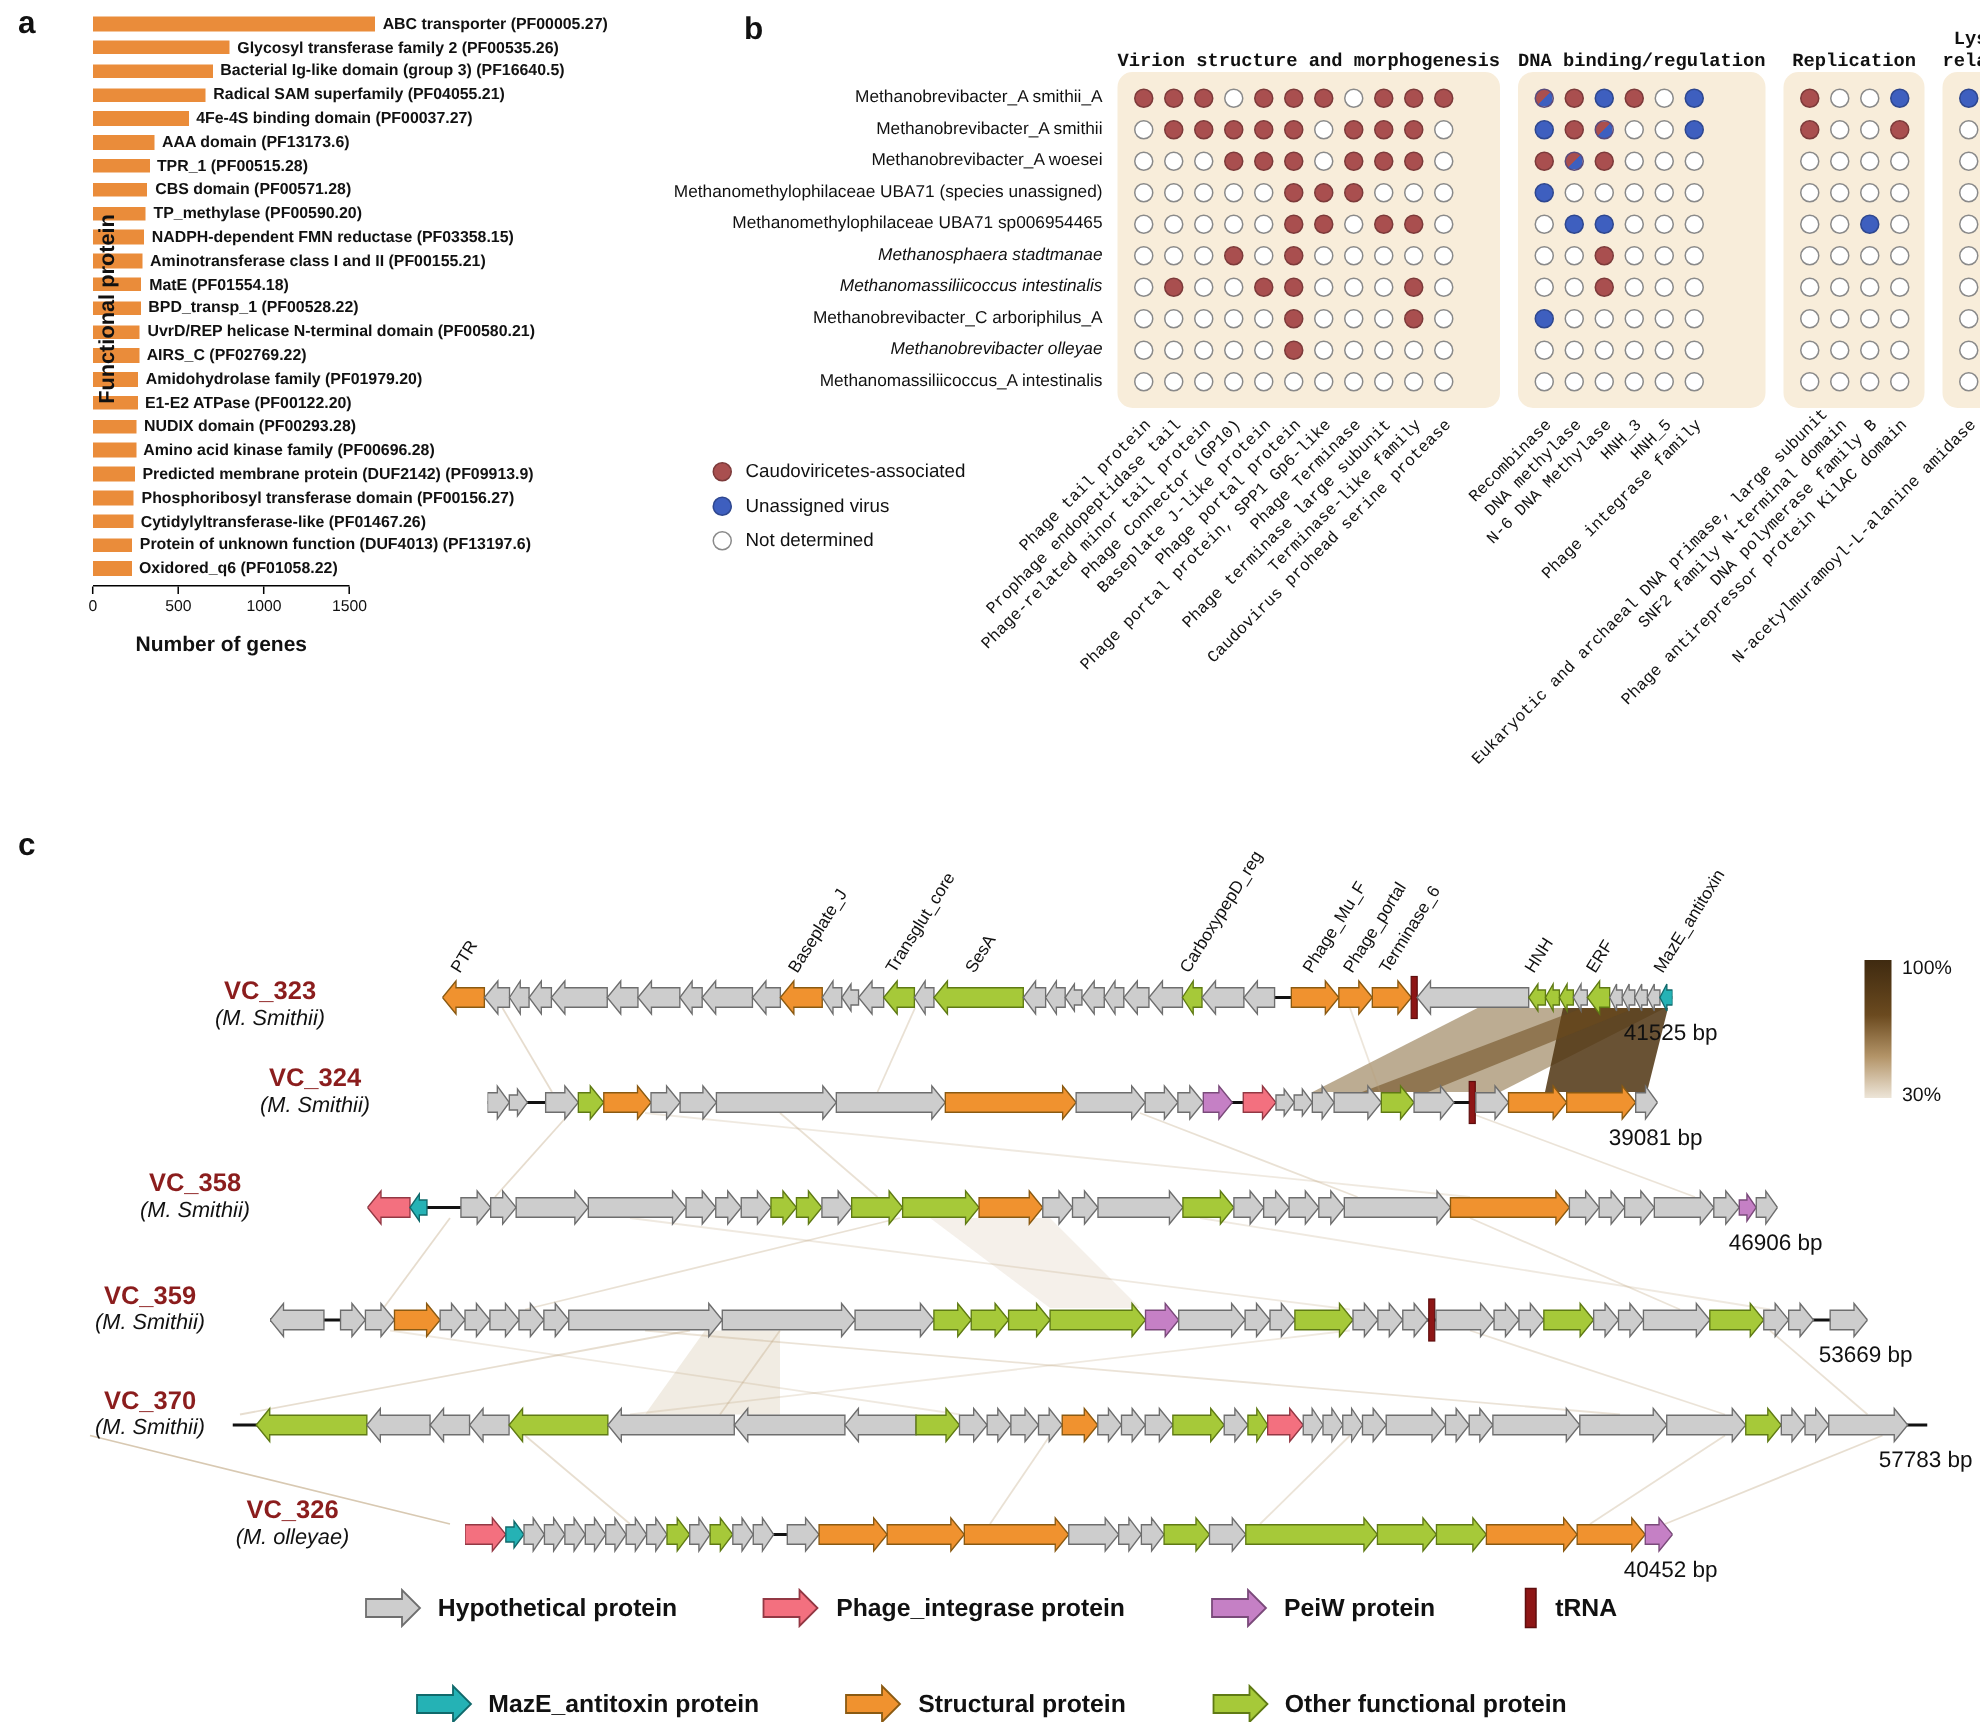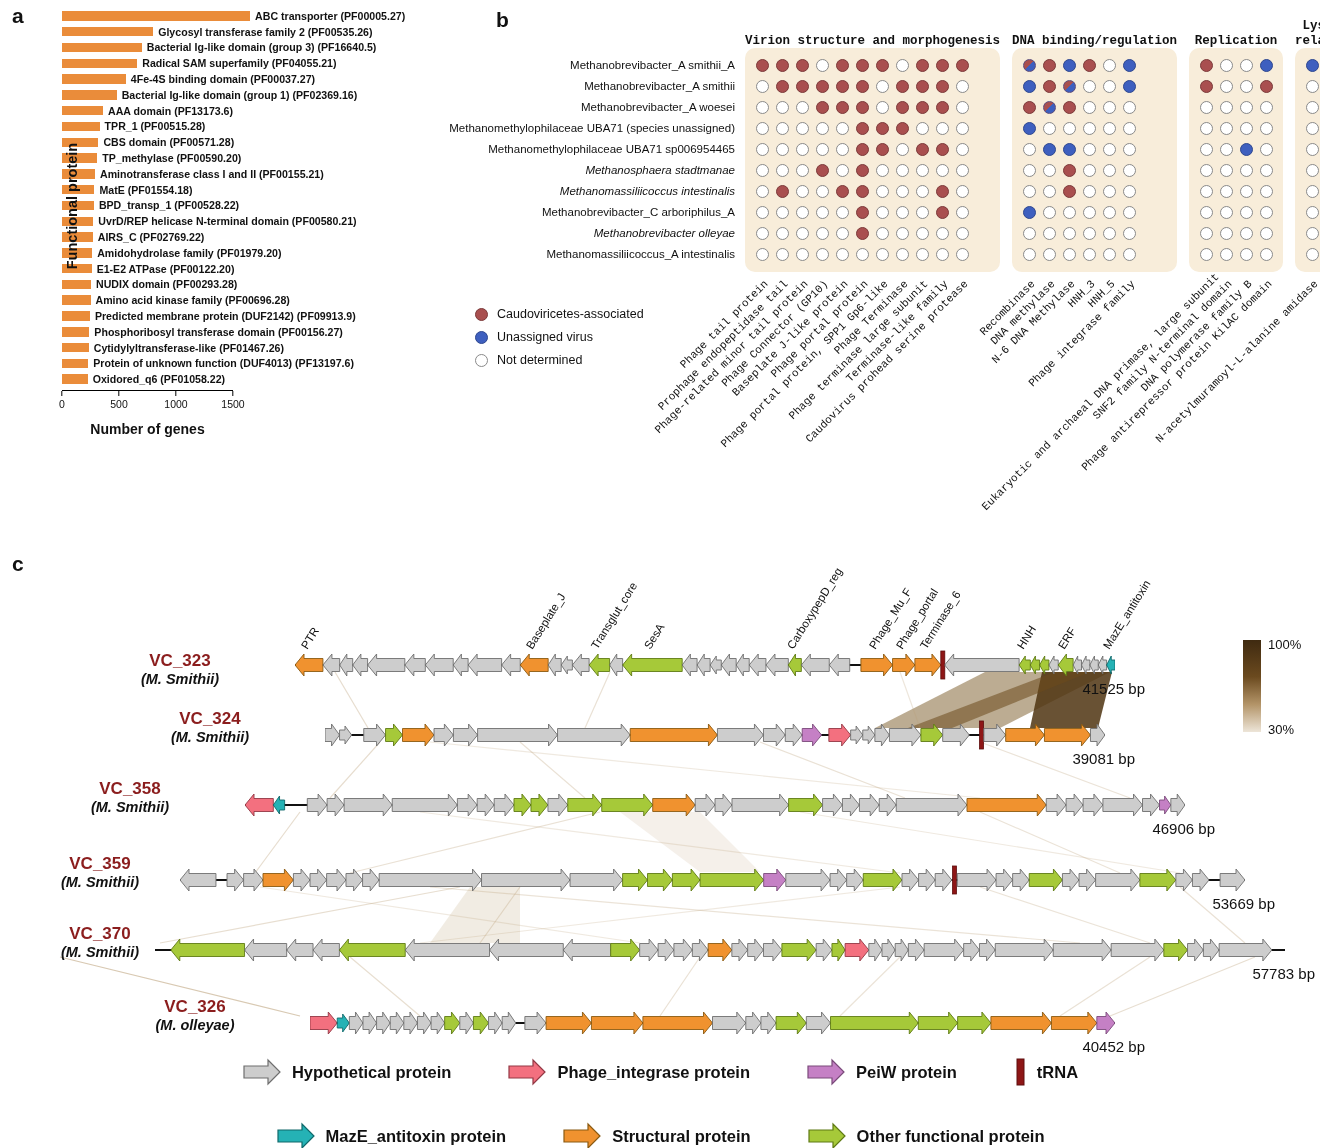--- a/index.html
+++ b/index.html
@@ -47,21 +47,21 @@
   .pb-legenditem{display:flex;align-items:center;margin-bottom:9px;font-size:12.5px;}
   .pb-legenditem .pb-dot{margin-right:9px;}
 
   
   .panel-c{position:absolute;left:0;top:540px;width:1320px;height:608px;}
   .pc-ribbons{position:absolute;left:0;top:0;}
   .pc-track{position:absolute;height:36px;}
   .pc-track svg{display:block;}
   .pc-vclabel{position:absolute;width:200px;text-align:center;line-height:1.2;}
   .vc-name{color:#8B1D1D;font-weight:bold;font-size:17px;}
-  .vc-species{font-weight:bold;font-style:italic;font-size:14.5px;}
+  .vc-species{font-weight:normal;font-style:italic;font-size:14.5px;}
   .pc-bp{position:absolute;font-size:15px;width:120px;text-align:right;}
   .pc-genelabel{position:absolute;font-size:11.5px;transform-origin:0 100%;
     transform:rotate(-58deg);white-space:nowrap;}
   .pc-colorbar{position:absolute;left:1243px;top:100px;width:60px;height:96px;}
   .cb-grad{width:18px;height:92px;border:0.5px solid #b0a globally;}
   .cb-grad{width:18px;height:92px;}
   .cb-top{position:absolute;left:25px;top:-3px;font-size:13px;}
   .cb-bottom{position:absolute;left:25px;bottom:-1px;font-size:13px;}
   .pc-legendrow{position:absolute;left:0;width:1320px;display:flex;justify-content:center;gap:56px;}
   .pc-legenditem{display:flex;align-items:center;gap:10px;font-weight:bold;font-size:16.5px;white-space:nowrap;}
@@ -88,38 +88,38 @@
         </div>
         <div class="pa-row">
           <div class="pa-bar" style="width: 75.24px;"></div>
           <div class="pa-label">Radical SAM superfamily (PF04055.21)</div>
         </div>
         <div class="pa-row">
           <div class="pa-bar" style="width: 63.84px;"></div>
           <div class="pa-label">4Fe-4S binding domain (PF00037.27)</div>
         </div>
         <div class="pa-row">
-          <div class="pa-bar" style="width: 54.72px;"></div>
-          <div class="pa-label">Bacterial Ig-like domain (group 1) (PF02369.16)</div>
-        </div>
-        <div class="pa-row">
           <div class="pa-bar" style="width: 41.04px;"></div>
           <div class="pa-label">AAA domain (PF13173.6)</div>
         </div>
         <div class="pa-row">
           <div class="pa-bar" style="width: 37.62px;"></div>
           <div class="pa-label">TPR_1 (PF00515.28)</div>
         </div>
         <div class="pa-row">
           <div class="pa-bar" style="width: 36.48px;"></div>
           <div class="pa-label">CBS domain (PF00571.28)</div>
         </div>
         <div class="pa-row">
           <div class="pa-bar" style="width: 35.34px;"></div>
           <div class="pa-label">TP_methylase (PF00590.20)</div>
+        </div>
+        <div class="pa-row">
+          <div class="pa-bar" style="width: 34.2px;"></div>
+          <div class="pa-label">NADPH-dependent FMN reductase (PF03358.15)</div>
         </div>
         <div class="pa-row">
           <div class="pa-bar" style="width: 33.06px;"></div>
           <div class="pa-label">Aminotransferase class I and II (PF00155.21)</div>
         </div>
         <div class="pa-row">
           <div class="pa-bar" style="width: 32.49px;"></div>
           <div class="pa-label">MatE (PF01554.18)</div>
         </div>
         <div class="pa-row">

